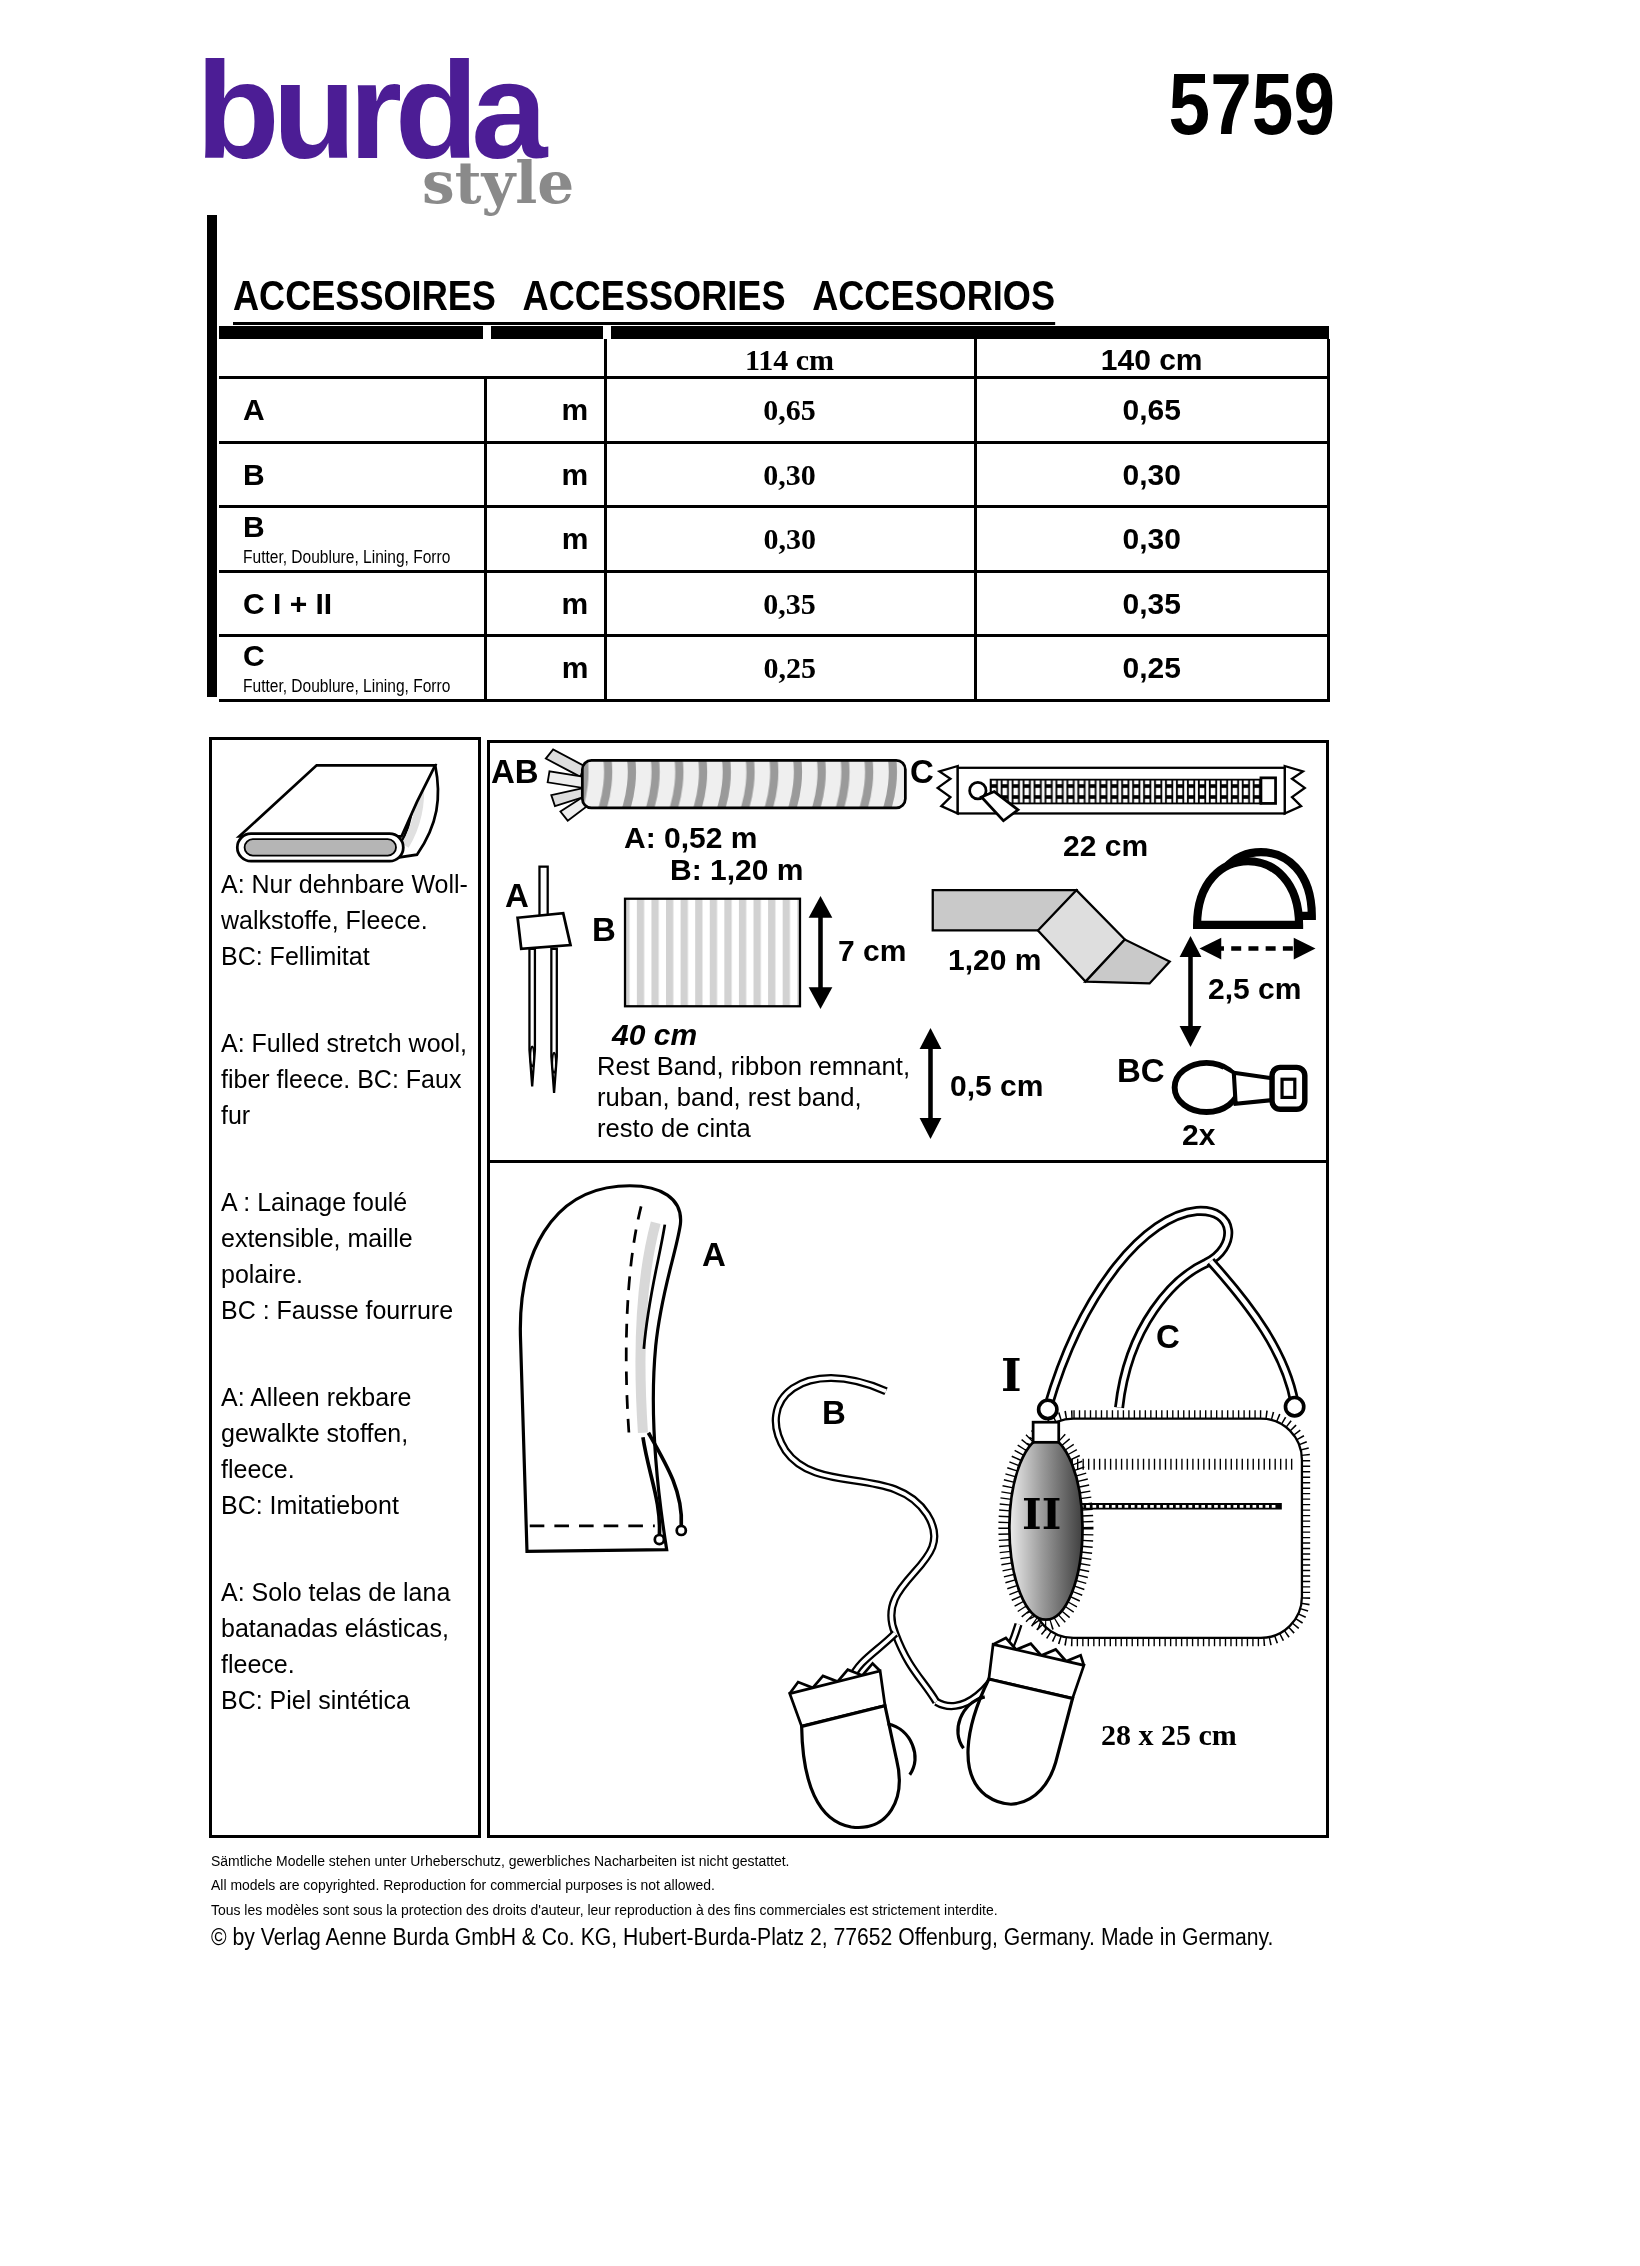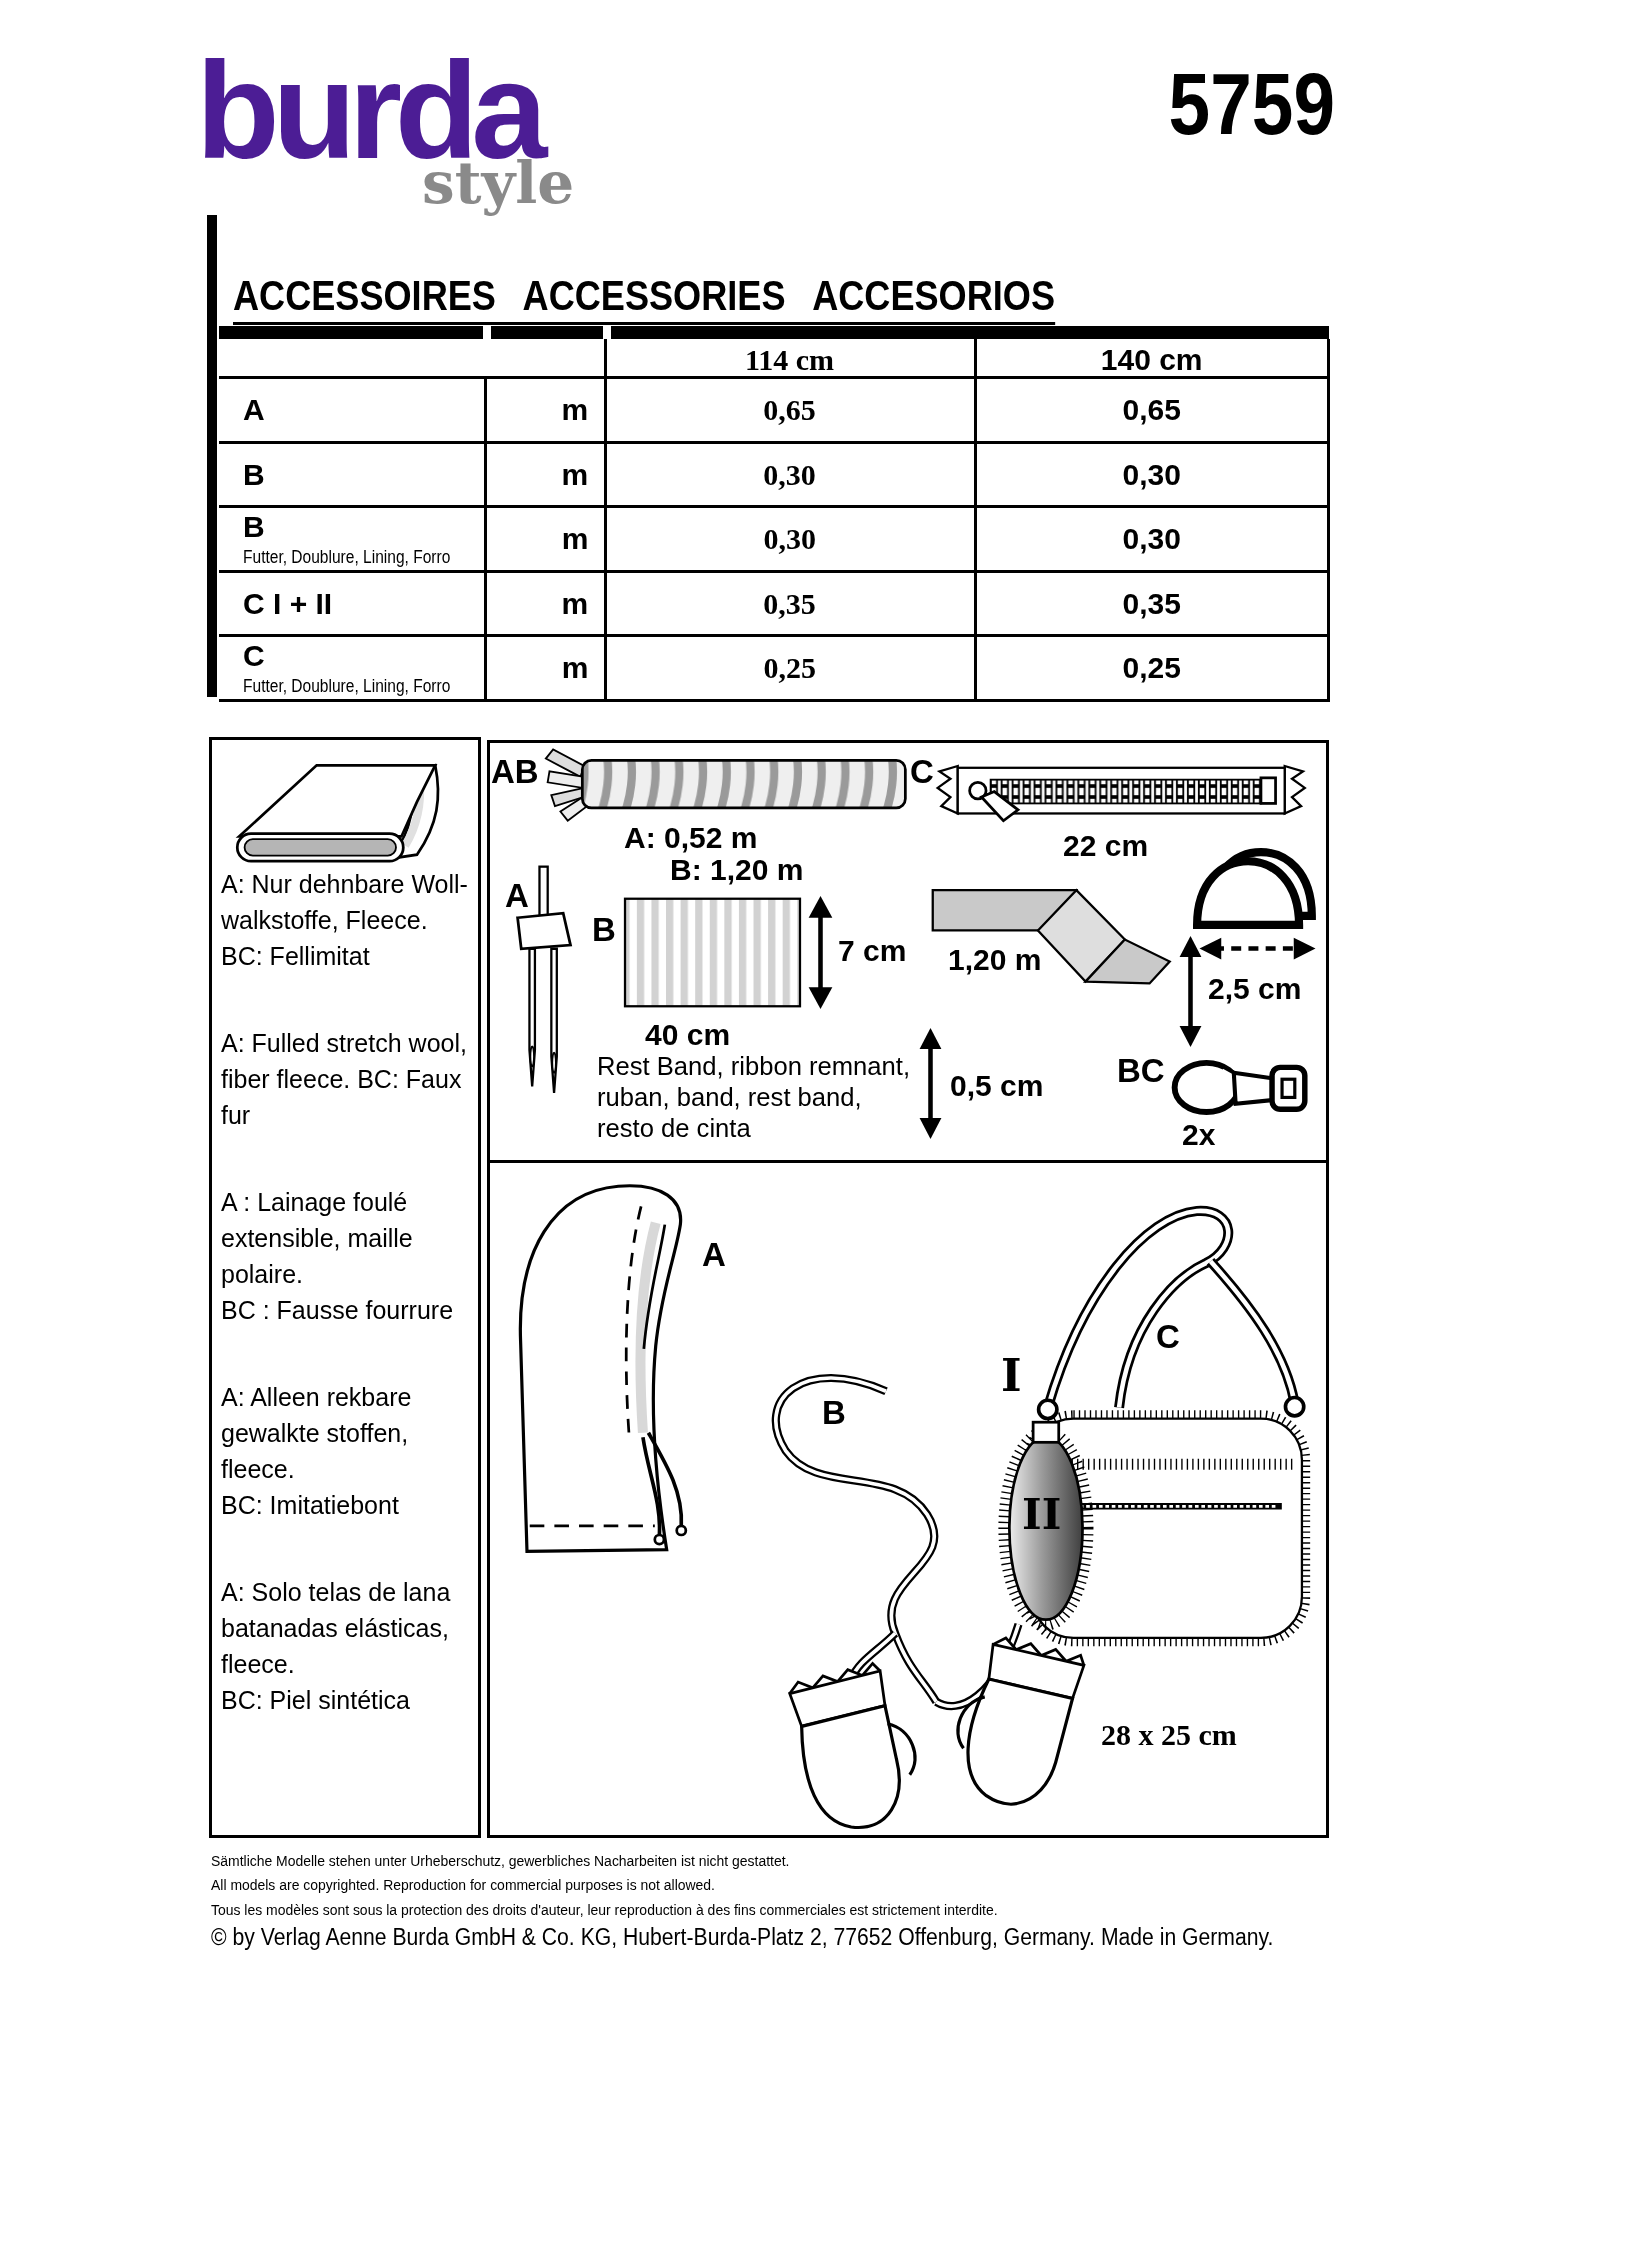--- a/index.html
+++ b/index.html
@@ -206,21 +206,21 @@
     </defs>
     <rect x="3" y="3" width="192" height="118" fill="url(#vstripe)" stroke="#000" stroke-width="2.5"></rect>
   </svg>
 
   <svg class="abs" style="left:802px;top:896px;" width="37" height="113" viewBox="0 0 40 124">
     <line x1="20" y1="16" x2="20" y2="108" stroke="#000" stroke-width="5"></line>
     <polygon points="20,0 7,24 33,24" fill="#000"></polygon>
     <polygon points="20,124 7,100 33,100" fill="#000"></polygon>
   </svg>
   <div class="abs dim" style="left:838px;top:934px;">7 cm</div>
-  <div class="abs dim" style="left:645px;top:1018px;">40 cm</div>
+  <div class="abs dim" style="left:612px;top:1018px;font-style:italic;">40 cm</div>
   <div class="abs note3" style="left:597px;top:1051px;">Rest Band, ribbon remnant,
 ruban, band, rest band,
 resto de cinta</div>
 
   <div class="abs lbl" style="left:910px;top:755px;">C</div>
 
   <svg class="abs" style="left:934px;top:753px;" width="379" height="78" viewBox="0 0 415 85">
     <defs>
       <pattern id="teeth" patternUnits="userSpaceOnUse" width="12" height="24">
         <rect width="12" height="24" fill="#fff"></rect>

